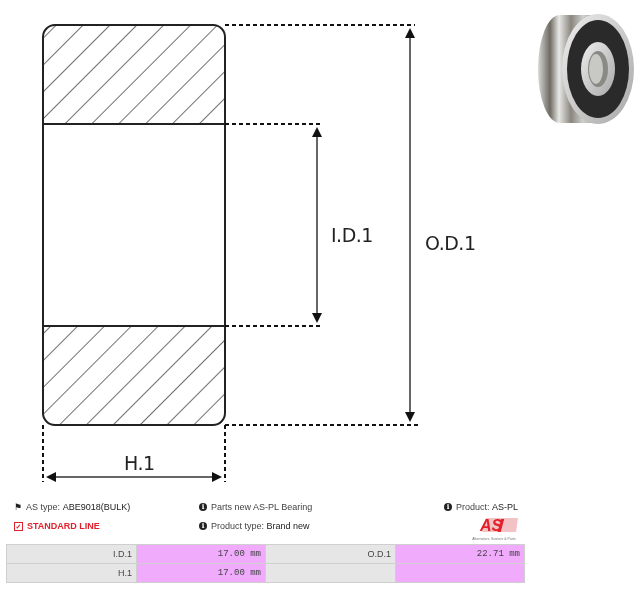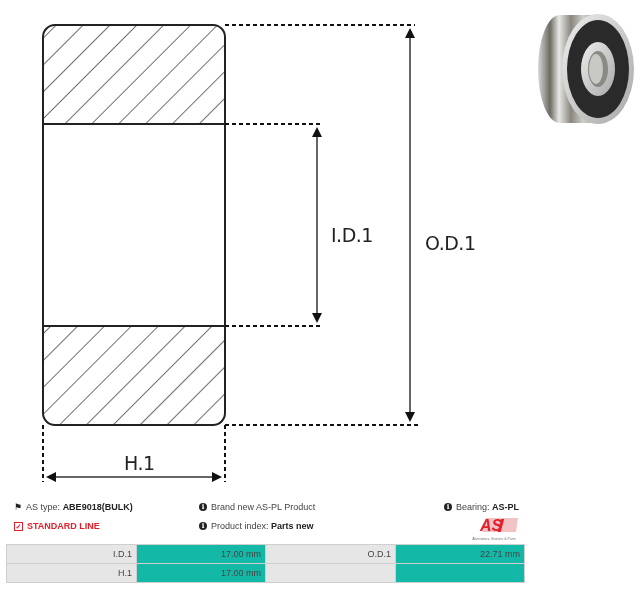--- a/index.html
+++ b/index.html
@@ -1,29 +1,29 @@
 <!DOCTYPE html>
 <html><head>
 <meta charset="utf-8">
 <style>
   html, body { margin:0; padding:0; background:#ffffff; }
   body { width:643px; height:589px; position:relative; overflow:hidden; font-family:"Liberation Sans", sans-serif; color:#333; }
   #drawing { position:absolute; left:0; top:0; }
   .dim-label { position:absolute; font-family:"DejaVu Sans", sans-serif; font-size:19px; color:#222; letter-spacing:-0.5px; }
   #photo { position:absolute; left:530px; top:5px; width:108px; height:126px; }
   .info { position:absolute; font-size:9px; color:#444; white-space:nowrap; display:flex; align-items:center; }
-  .info b { color:#222; font-weight:bold; }
+  .info b { color:#222; font-weight:normal; }
   .info .ic { display:inline-block; margin-right:4px; }
   .std { color:#e2202b; font-weight:bold; }
   .circ-i { width:8px; height:8px; border-radius:50%; background:#222; color:#fff; font-size:7px; line-height:8px; text-align:center; font-weight:bold; font-family:"DejaVu Serif", serif; }
   #logo { position:absolute; left:466px; top:516px; width:56px; height:24px; }
   table { position:absolute; left:6px; top:544px; border-collapse:collapse; font-size:9px; color:#444; }
   td { border:1px solid #cfcfcf; height:18px; padding:0 4px; text-align:right; }
   td.k { background:#e6e6e6; width:121px; }
-  td.v { background:#14b8a6; width:120px; }
+  td.v { background:#f0abfc; width:120px;font-family:Liberation Mono, monospace; }
 </style>
 </head>
 <body>
 
 <svg id="drawing" width="643" height="500" viewBox="0 0 643 500">
   <defs>
     <pattern id="hatch" patternUnits="userSpaceOnUse" width="19" height="19" patternTransform="rotate(45)">
       <line x1="0" y1="0" x2="0" y2="19" stroke="#222" stroke-width="1.3"></line>
     </pattern>
     <clipPath id="outer">
@@ -91,29 +91,29 @@
 <div class="info" style="left:14px;top:502px;">
   <span class="ic" style="font-size:9px;color:#222;">⚑</span>
   <span>AS type:</span>&nbsp;<b>ABE9018(BULK)</b>
 </div>
 <div class="info std" style="left:14px;top:521px;">
   <span class="ic" style="display:inline-block;width:7px;height:7px;border:1.2px solid #e2202b;font-size:7px;line-height:7px;text-align:center;">✓</span>
   <span>STANDARD LINE</span>
 </div>
 <div class="info" style="left:199px;top:502px;">
   <span class="ic circ-i">i</span>
-  <span>Brand new AS-PL Product</span>
+  <span>Parts new AS-PL Bearing</span>
 </div>
 <div class="info" style="left:199px;top:521px;">
   <span class="ic circ-i">i</span>
-  <span>Product index:</span>&nbsp;<b>Parts new</b>
+  <span>Product type:</span>&nbsp;<b>Brand new</b>
 </div>
 <div class="info" style="left:444px;top:502px;">
   <span class="ic circ-i">i</span>
-  <span>Bearing:</span>&nbsp;<b>AS-PL</b>
+  <span>Product:</span>&nbsp;<b>AS-PL</b>
 </div>
 
 <div id="logo">
   <svg width="56" height="18" viewBox="0 0 56 18">
     <polygon points="20,2 52,2 50,16 16,16" fill="#f3c2c4"></polygon>
     <text x="14" y="15" font-family="Liberation Sans, sans-serif" font-weight="bold" font-style="italic" font-size="16" fill="#e2202b">AS</text>
     <rect x="36" y="3" width="3" height="13" fill="#e2202b" transform="skewX(-15)"></rect>
   </svg>
   <div style="font-size:3.5px;color:#777;text-align:center;margin-top:-1px;">Alternators, Starters &amp; Parts</div>
 </div>

